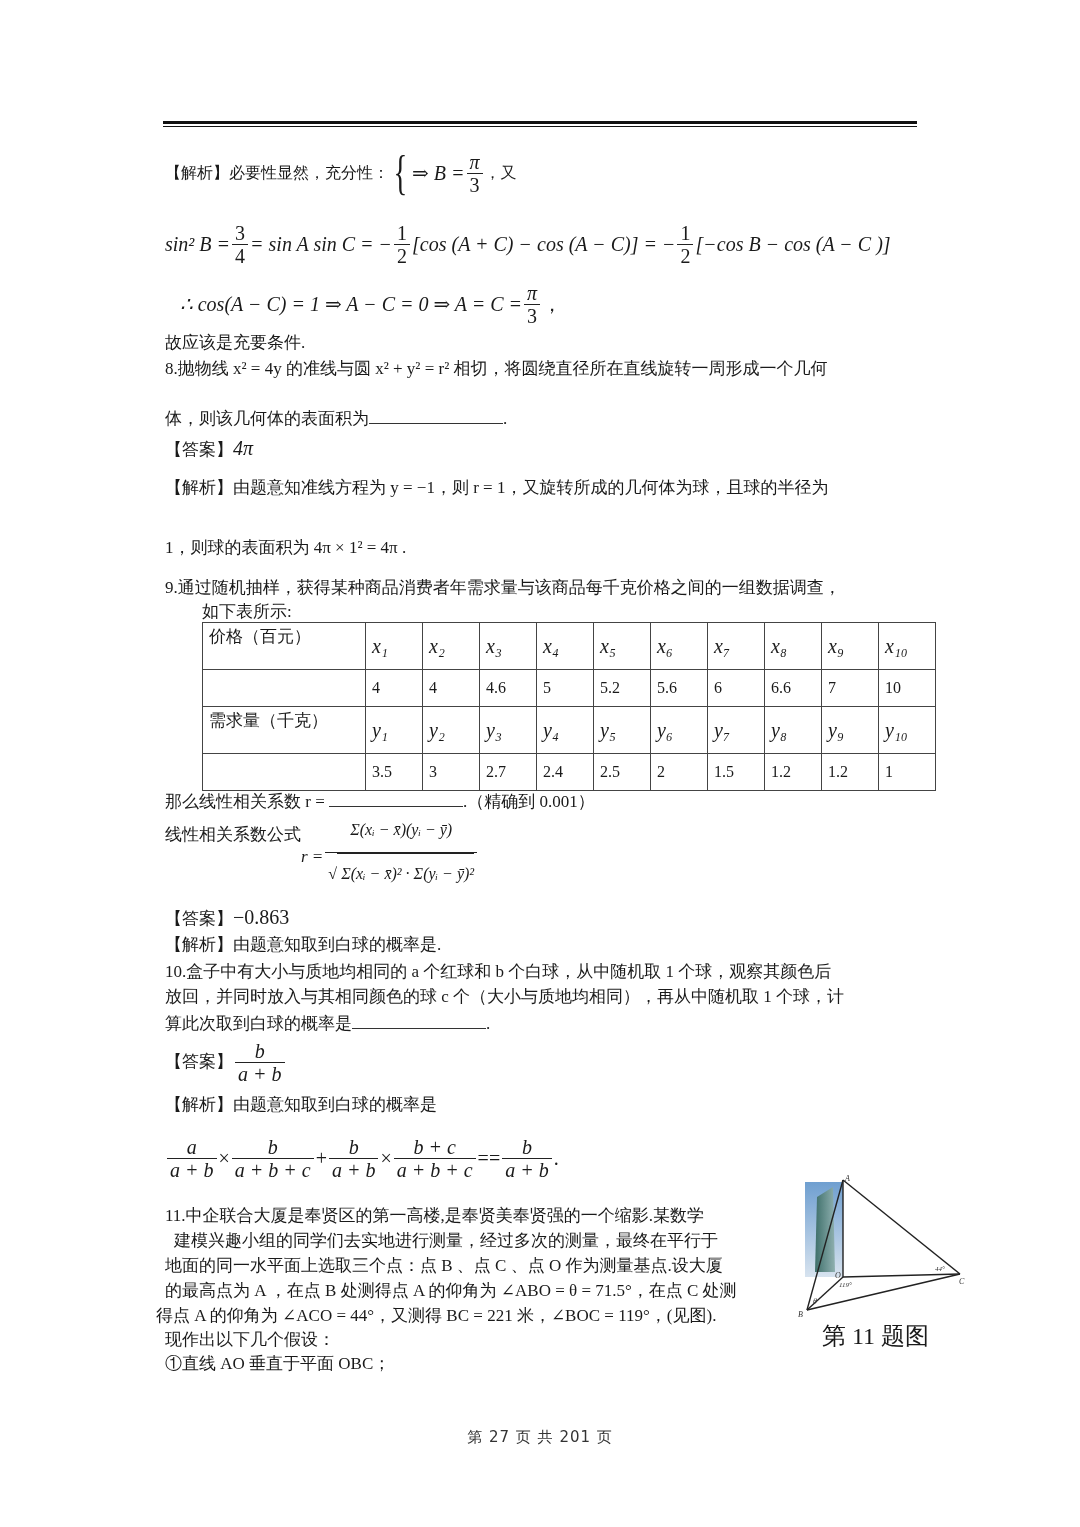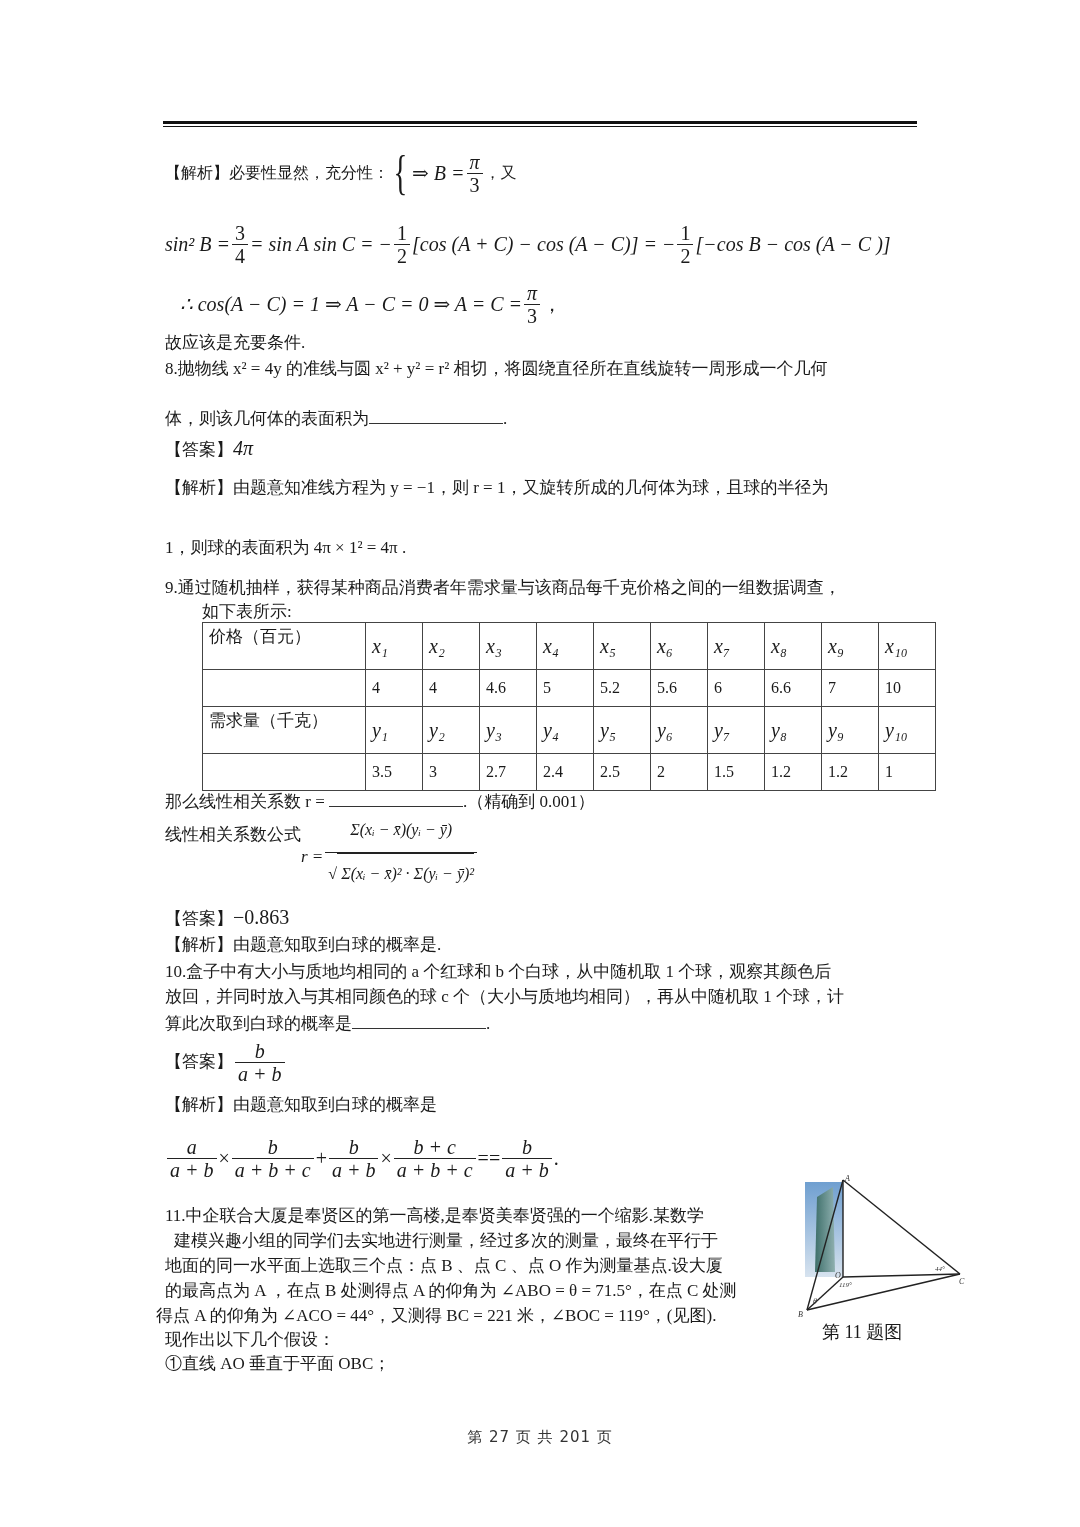--- a/index.html
+++ b/index.html
@@ -15,21 +15,21 @@
   .big { font-size:20px; }
   .blank { display:inline-block; width:134px; border-bottom:1px solid #333; height:18px; vertical-align:baseline; }
   .brace { display:inline-block; vertical-align:middle; font-size:48px; line-height:48px; transform:scaleX(0.6); margin-right:-4px; }
   table.data { position:absolute; left:202px; top:622px; border-collapse:collapse; font-size:17px; }
   table.data td { border:1px solid #444; padding:8px 6px; height:30px; }
   table.data tr.val td { height:20px; line-height:20px; font-size:16px; }
   table.data td.hdr { width:150px; vertical-align:top; padding-top:2px; }
   table.data td.c { width:44px; }
   table.data td.var { font-style:italic; font-size:20px; }
   .figure { position:absolute; left:795px; top:1172px; width:170px; height:145px; }
-  .caption { position:absolute; left:822px; top:1320px; font-size:18px; }
+  .caption { position:absolute; left:822px; top:1320px; font-size:24px; }
   .footer { position:absolute; top:1428px; left:0; width:1080px; text-align:center; font-size:15px;
             font-family:"DejaVu Sans","Liberation Sans",sans-serif; color:#333; letter-spacing:1px; }
   .sqrt { display:inline-block; border-top:1px solid #222; padding-left:4px; }
 </style>
 </head>
 <body>
 
 <div class="rule" style="top:121px;height:3px;"></div>
 <div class="rule" style="top:126px;height:1px;"></div>
 

